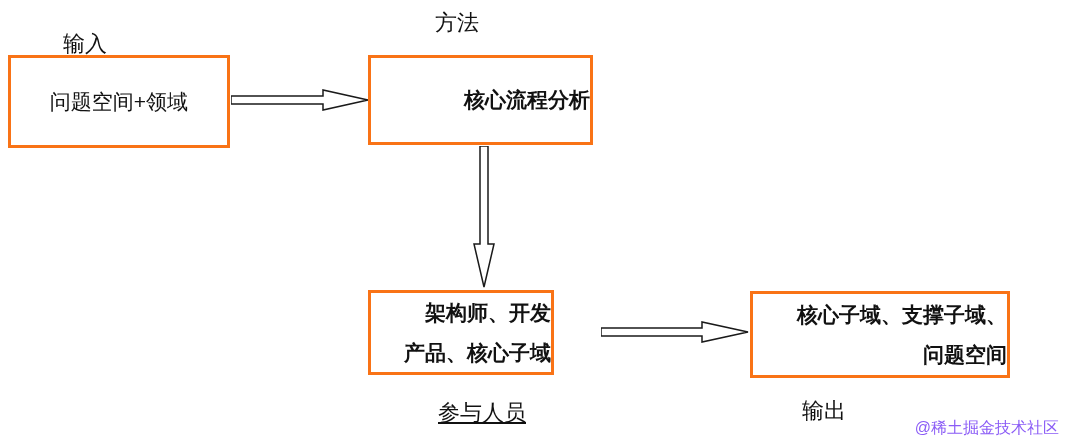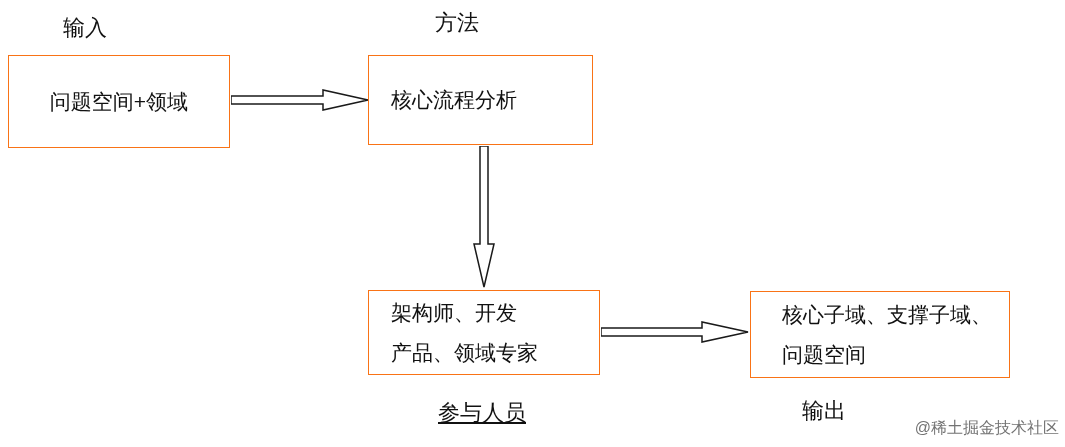--- a/index.html
+++ b/index.html
@@ -17,70 +17,70 @@
     overflow: hidden;
   }
   .lbl {
     position: absolute;
     font-size: 22px;
     white-space: nowrap;
   }
   .box {
     position: absolute;
     box-sizing: border-box;
-    border: 1px solid #f97316;
+    border: 3px solid #f97316;
     background: #ffffff;
     display: flex;
     flex-direction: column;
     justify-content: center;
     font-size: 21px;
     line-height: 40px;
   }
   .box.centered { align-items: center; }
-  .box.leftpad { padding-left: 22px; align-items: flex-start; }
+  .box.leftpad { padding-left: 22px; align-items: flex-end; font-weight: bold; }
   .box .line { display: block; white-space: nowrap; }
   .arrow {
     position: absolute;
   }
   .watermark {
     position: absolute;
     right: 6px;
     bottom: 8px;
     font-size: 16px;
-    color: #737373;
+    color: #8b5cf6;
     white-space: nowrap;
   }
 </style>
 </head>
 <body>
 
 <div class="canvas">
 
-  <div class="lbl" style="left:63px; top:13px;">输入</div>
+  <div class="lbl" style="left:63px; top:29px;">输入</div>
   <div class="lbl" style="left:435px; top:8px;">方法</div>
 
   <div class="box centered" style="left:8px; top:55px; width:222px; height:93px;">
     <span class="line">问题空间+领域</span>
   </div>
 
   <svg class="arrow" style="left:231px; top:86px;" width="140" height="28" viewBox="0 0 140 28">
     <polygon points="0,10 92,10 92,4 137,14 92,24 92,18 0,18" fill="#ffffff" stroke="#1a1a1a" stroke-width="1.5"></polygon>
   </svg>
 
   <div class="box leftpad" style="left:368px; top:55px; width:225px; height:90px;">
     <span class="line">核心流程分析</span>
   </div>
 
   <svg class="arrow" style="left:470px; top:146px;" width="28" height="144" viewBox="0 0 28 144">
     <polygon points="10,0 10,98 4,98 14,141 24,98 18,98 18,0" fill="#ffffff" stroke="#1a1a1a" stroke-width="1.5"></polygon>
   </svg>
 
-  <div class="box leftpad" style="left:368px; top:290px; width:232px; height:85px;">
+  <div class="box leftpad" style="left:368px; top:290px; width:186px; height:85px;">
     <span class="line">架构师、开发</span>
-    <span class="line">产品、领域专家</span>
+    <span class="line">产品、核心子域</span>
   </div>
 
   <svg class="arrow" style="left:601px; top:318px;" width="150" height="28" viewBox="0 0 150 28">
     <polygon points="0,10 101,10 101,4 147,14 101,24 101,18 0,18" fill="#ffffff" stroke="#1a1a1a" stroke-width="1.5"></polygon>
   </svg>
 
   <div class="box leftpad" style="left:750px; top:291px; width:260px; height:87px; padding-left:31px;">
     <span class="line">核心子域、支撑子域、</span>
     <span class="line">问题空间</span>
   </div>

